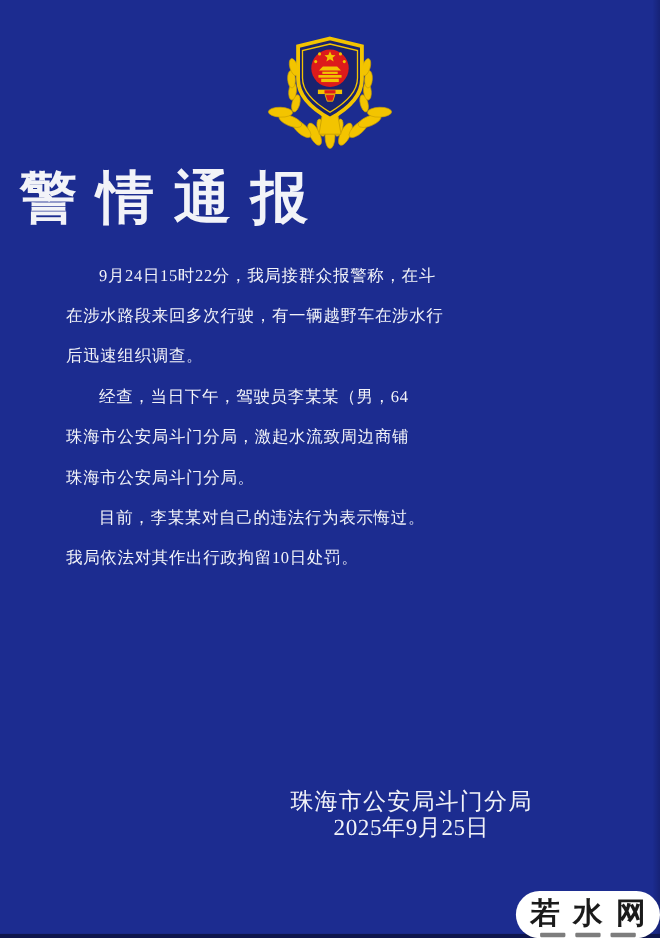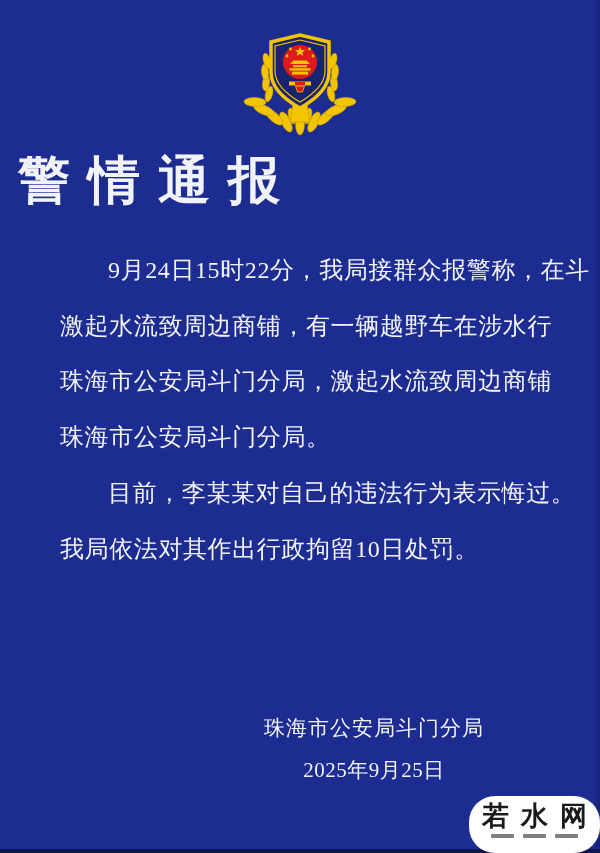--- a/index.html
+++ b/index.html
@@ -34,32 +34,32 @@
   }
   .title{
     position:absolute;top:152px;left:0;width:100%;
     text-align:left;font-size:52px;line-height:58px;font-weight:bold;
     letter-spacing:18px;padding-left:18px;color:var(--fg);z-index:2;
   }
   .body-text{
     position:absolute;top:233px;left:60px;width:492px;z-index:2;
   }
   .line{
-    font-size:24px;line-height:36.7px;white-space:nowrap;
-    letter-spacing:0.6px;color:var(--fg);margin-top:19px;
+    font-size:15px;line-height:36.7px;white-space:nowrap;
+    letter-spacing:0.6px;color:var(--fg);
   }
   .line.indent{text-indent:2em;}
   .signature{
     position:absolute;top:716px;left:0;width:600px;
     padding-left:148px;text-align:center;z-index:2;
   }
   .signature .issuer{font-size:21px;line-height:24px;letter-spacing:1px;}
-  .signature .date{font-size:21px;line-height:24px;margin-top:18px;letter-spacing:0.5px;}
+  .signature .date{font-size:21px;line-height:24px;margin-top:0;letter-spacing:0.5px;}
   .watermark{
-    position:absolute;right:0;bottom:0;width:131px;height:57px;
+    position:absolute;right:0;bottom:0;width:131px;height:43px;
     background:var(--wm-bg);z-index:3;
     display:flex;flex-direction:column;align-items:center;justify-content:flex-start;
     padding-top:4px;
     border-radius:26px;
   }
   .wm-text{
     font-family:"Liberation Sans","DejaVu Sans",sans-serif;
     font-weight:bold;font-size:27px;line-height:32px;
     letter-spacing:12px;padding-left:12px;color:var(--wm-fg);
   }
@@ -126,21 +126,23 @@
       <rect x="49" y="51.5" width="22" height="4" fill="var(--gold)"></rect>
       <rect x="55" y="52" width="10" height="3" fill="var(--red)"></rect>
       <path d="M55.5,56 L64.5,56 L62.5,62 L57.5,62 Z" fill="var(--red)" stroke="var(--gold)" stroke-width="0.8"></path>
     </svg>
   </div>
 
   <h1 class="title">警情通报</h1>
 
   <div class="body-text">
     <div class="line indent">9月24日15时22分，我局接群众报警称，在斗</div>
-    <div class="line">激起水流致周边商铺，有一辆越野车在涉水行</div>
+    <div class="line">在涉水路段来回多次行驶，有一辆越野车在涉水行</div>
+    <div class="line">后迅速组织调查。</div>
+    <div class="line indent">经查，当日下午，驾驶员李某某（男，64</div>
     <div class="line">珠海市公安局斗门分局，激起水流致周边商铺</div>
     <div class="line">珠海市公安局斗门分局。</div>
     <div class="line indent">目前，李某某对自己的违法行为表示悔过。</div>
     <div class="line">我局依法对其作出行政拘留10日处罚。</div>
   </div>
 
   <div class="signature">
     <div class="issuer">珠海市公安局斗门分局</div>
     <div class="date">2025年9月25日</div>
   </div>

